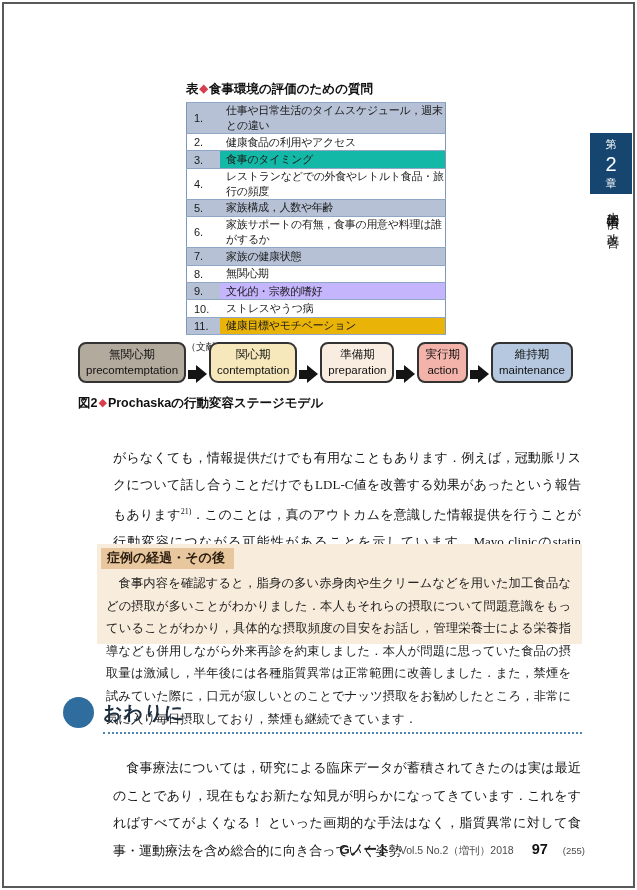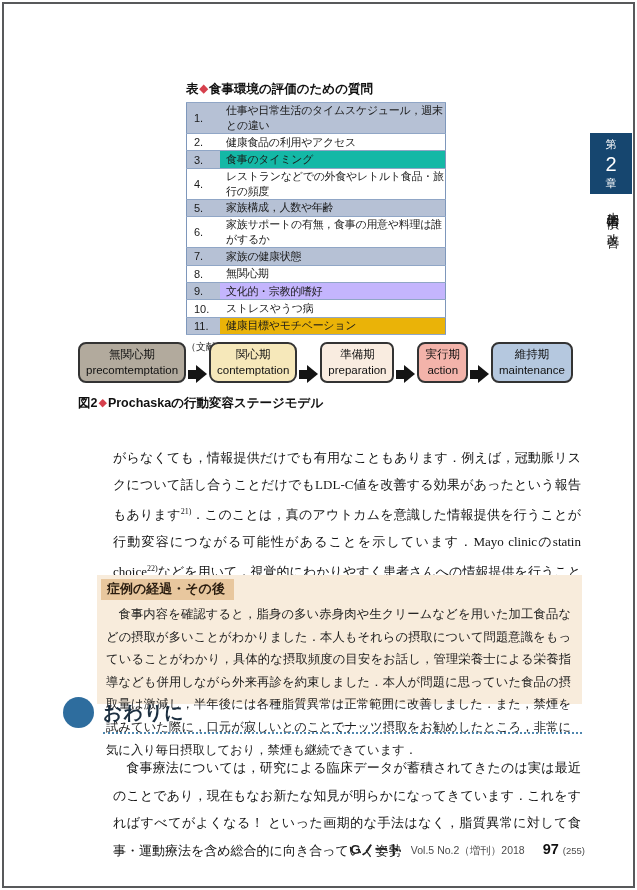--- a/index.html
+++ b/index.html
@@ -41,42 +41,42 @@
 
   
   .body-para{position:absolute;left:113px;width:468px;
        font-family:"Liberation Serif","DejaVu Serif",serif;
        font-size:13px;line-height:27px;text-align:justify;color:#141414;}
   .p1{top:431px;}
   .p2{top:741px;line-height:27.5px;}
   sup{font-size:8px;}
 
   
-  .case-box{position:absolute;left:97px;top:575px;width:485px;height:129px;
+  .case-box{position:absolute;left:97px;top:544px;width:485px;height:100px;
        background:#f8ecdc;box-sizing:border-box;}
   .case-title{display:inline-block;margin:4px 0 3px 4px;padding:1px 9px 2px 6px;
        font-size:13px;font-weight:bold;color:#2a1d10;}
   .case-text{padding:0 11px 0 9px;font-size:12.3px;line-height:22.6px;
        text-align:justify;color:#1c1c1c;}
 
   
   .conclusion{position:absolute;left:63px;top:697px;width:519px;}
   .heading-row{display:flex;align-items:center;}
   .blue-circle{width:31px;height:31px;border-radius:50%;flex:0 0 31px;}
   .heading-text{font-size:19px;font-weight:bold;color:#1c2f40;margin-left:9px;
        letter-spacing:1px;}
   .dotted-underline{margin-left:40px;margin-top:1px;height:3px;
        border-bottom:2.5px dotted #4d86ae;}
 
   
   .footer{position:absolute;right:52px;top:841px;display:flex;align-items:baseline;}
   .f-journal{font-size:13.5px;font-weight:bold;color:#222;padding-left:9px;}
   .f-issue{font-size:10.5px;color:#4c4c4c;margin-left:9px;}
   .f-page{font-size:14.5px;font-weight:bold;color:#111;margin-left:18px;}
-  .f-total{font-size:9.5px;color:#4c4c4c;margin-left:4px;}
+  .f-total{font-size:9.5px;color:#4c4c4c;margin-left:15px;}
 </style>
 </head>
 <body>
 
 <div class="page">
   <div class="frame"></div>
 
   <div class="chapter-tab" style="background: rgb(22, 70, 111);">
     <span class="t-small">第</span>
     <span class="t-num">2</span>
@@ -150,21 +150,21 @@
           <span class="arrow-head"></span>
         </div>
       <div class="stage" style="background: rgb(246, 232, 186); border-radius: 9px;">
         <div>関心期</div>
         <div>contemptation</div>
       </div>
       <div class="arrow">
           <span class="arrow-stem"></span>
           <span class="arrow-head"></span>
         </div>
-      <div class="stage" style="background: rgb(249, 236, 224); border-radius: 7px;">
+      <div class="stage" style="background: rgb(249, 236, 224);">
         <div>準備期</div>
         <div>preparation</div>
       </div>
       <div class="arrow">
           <span class="arrow-stem"></span>
           <span class="arrow-head"></span>
         </div>
       <div class="stage" style="background: rgb(243, 179, 170);">
         <div>実行期</div>
         <div>action</div>

